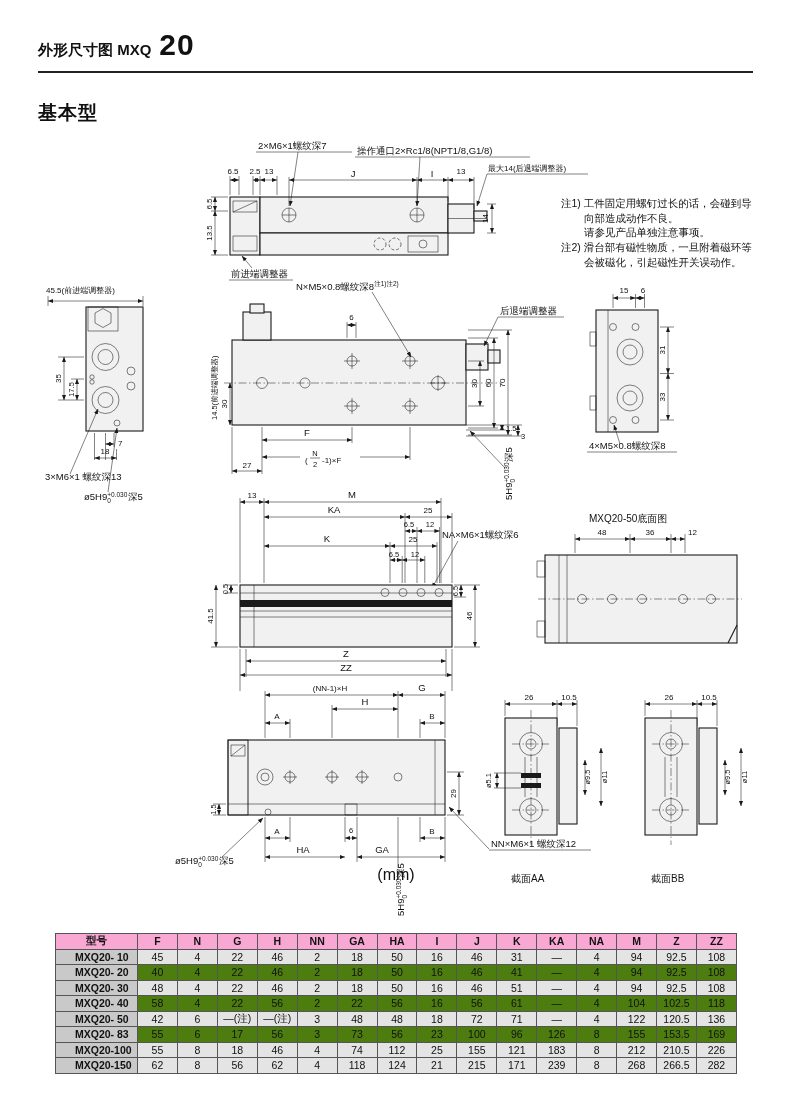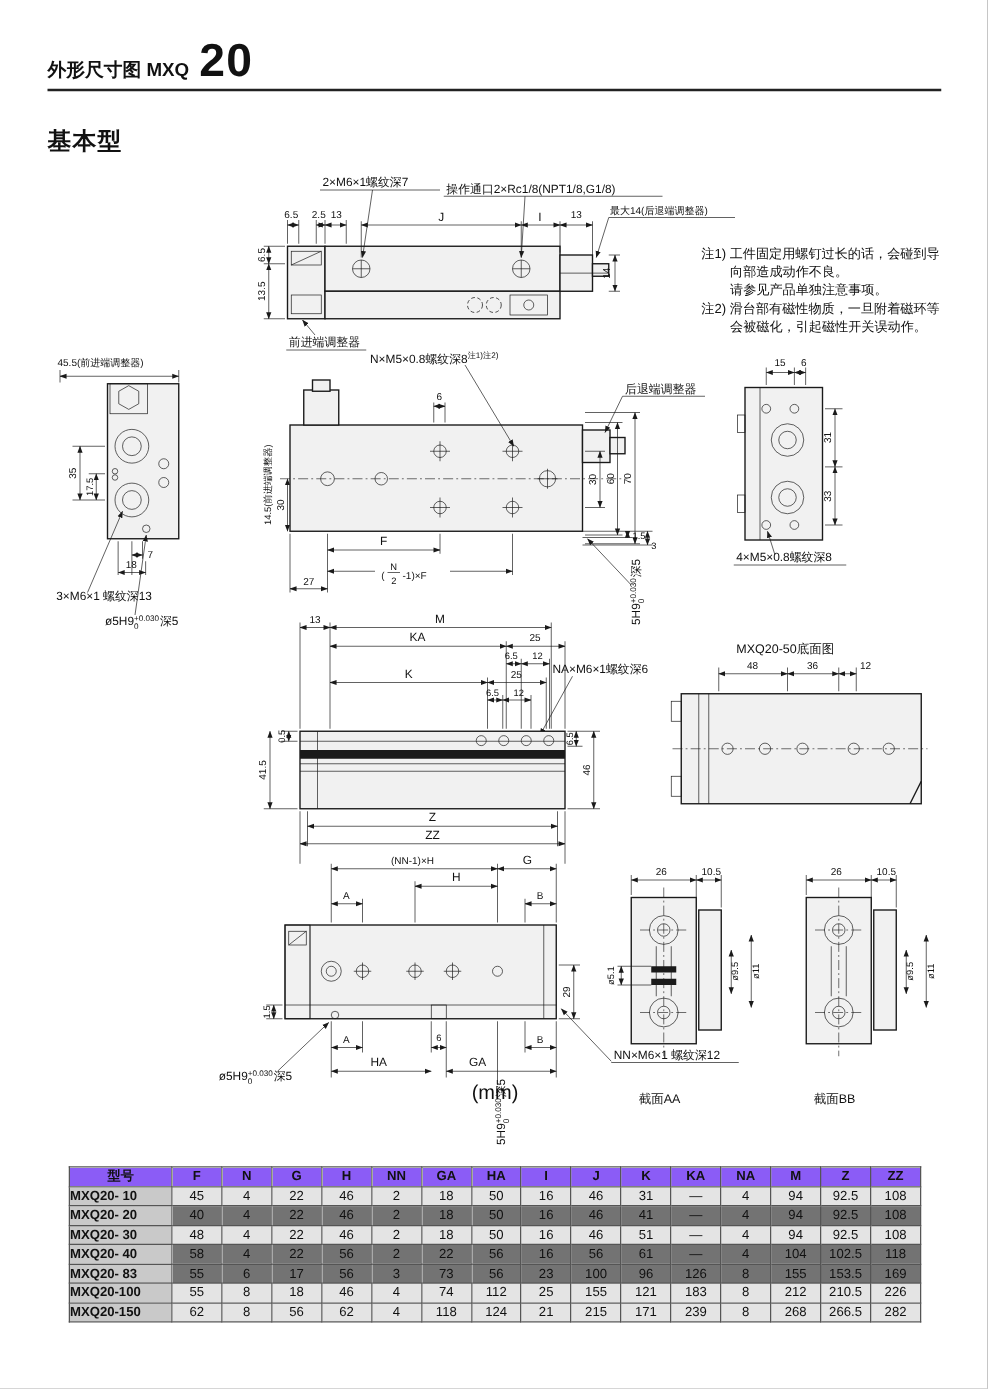--- a/index.html
+++ b/index.html
@@ -1,31 +1,31 @@
 <!DOCTYPE html>
 <html><head>
 <meta charset="utf-8">
 <style>
   html,body{margin:0;padding:0;background:#9a9a9a;}
   #page{position:relative;width:790px;height:1111px;background:#ffffff;font-family:"Liberation Sans",sans-serif;color:#111;overflow:hidden;}
   .abs{position:absolute;}
   #title{left:38px;top:28px;display:flex;align-items:baseline;gap:8px;}
   #title .pre{font-size:15px;font-weight:bold;}
-  #title .big{font-size:37px;font-weight:bold;letter-spacing:1px;}
+  #title .big{font-size:30px;font-weight:bold;letter-spacing:1px;}
   #rule{left:38px;top:71px;width:715px;height:2px;background:#222;}
   #section-title{left:38px;top:100px;font-size:19px;font-weight:600;letter-spacing:1px;}
   #notes{left:561px;top:196px;width:205px;font-size:10.5px;line-height:1.4;}
   #notes .cont{margin-left:23px;}
   #mm{left:55px;top:866px;width:682px;text-align:center;font-size:16px;}
   table.dims{position:absolute;left:55px;top:933px;width:682px;border-collapse:collapse;font-size:10.5px;table-layout:fixed;}
   table.dims th,table.dims td{border:1px solid #555;padding:0 2px;height:14.5px;text-align:center;overflow:hidden;white-space:nowrap;}
-  table.dims th{background:#8b5cf6;font-weight:bold;}
-  table.dims td.model{background:#c9c9c9;text-align:left;font-weight:bold;padding-left:0;}
+  table.dims th{background:#f9a8d4;font-weight:bold;}
+  table.dims td.model{background:#c9c9c9;text-align:left;font-weight:bold;padding-left:19px;}
   table.dims tr.odd td:not(.model){background:#e4e4e4;}
-  table.dims tr.even td:not(.model){background:#737373;}
+  table.dims tr.even td:not(.model){background:#4d7c0f;}
   svg text{font-family:"Liberation Sans",sans-serif;fill:#111;}
   .t{font-size:9.5px;}
   .t8{font-size:8px;}
   .t7{font-size:7.5px;}
   .t65{font-size:6.5px;}
   .t10{font-size:10px;}
   .mid{text-anchor:middle;}
   .ln{stroke:#1a1a1a;stroke-width:1.1;fill:none;}
   .lf{stroke:#1a1a1a;stroke-width:1.1;fill:#f1f1f1;}
   .lt{stroke:#1a1a1a;stroke-width:0.55;fill:none;}
@@ -627,20 +627,38 @@
           <td>56</td>
           <td>16</td>
           <td>56</td>
           <td>61</td>
           <td>—</td>
           <td>4</td>
           <td>104</td>
           <td>102.5</td>
           <td>118</td>
         </tr>
+        <tr class="odd">
+          <td class="model">MXQ20- 50</td>
+          <td>42</td>
+          <td>6</td>
+          <td>—(注)</td>
+          <td>—(注)</td>
+          <td>3</td>
+          <td>48</td>
+          <td>48</td>
+          <td>18</td>
+          <td>72</td>
+          <td>71</td>
+          <td>—</td>
+          <td>4</td>
+          <td>122</td>
+          <td>120.5</td>
+          <td>136</td>
+        </tr>
         <tr class="even">
           <td class="model">MXQ20- 83</td>
           <td>55</td>
           <td>6</td>
           <td>17</td>
           <td>56</td>
           <td>3</td>
           <td>73</td>
           <td>56</td>
           <td>23</td>

